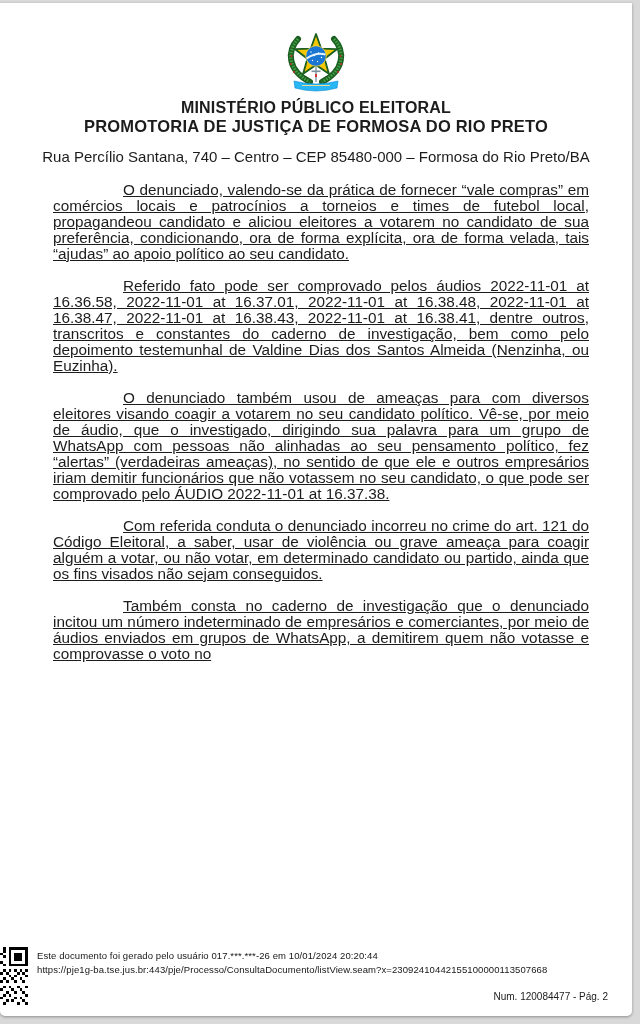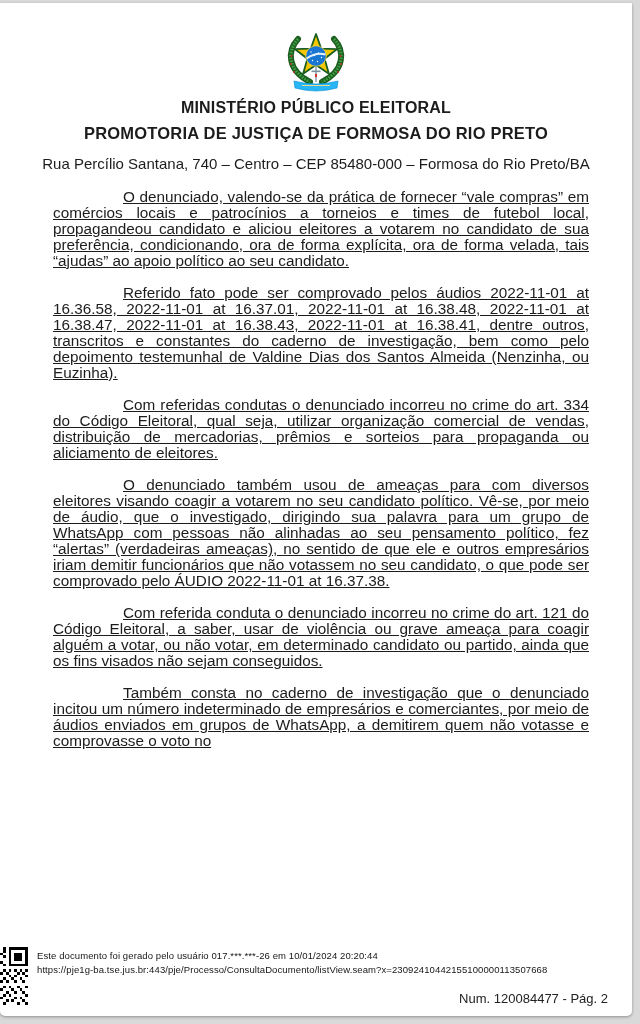--- a/index.html
+++ b/index.html
@@ -23,21 +23,20 @@
     overflow:hidden;
     color:#1c1c1c;
   }
   .doc-header { text-align:center; padding-top:27px; }
   .crest { display:block; margin:0 auto; }
   .org-name {
     margin-top:5px;
     font-size:16px; font-weight:bold; letter-spacing:.2px;
   }
   .office-name {
-    margin-top:7px;
     font-size:16.5px; font-weight:bold; letter-spacing:.2px;
   }
   .address {
     margin-top:12px;
     font-size:15px;
   }
   .doc-body {
     margin:17px 27px 0 37px;
     text-align:justify;
   }
@@ -53,21 +52,21 @@
     width:58px; height:58px;
   }
   .footer-meta {
     position:absolute; left:37px; top:946px;
     font-size:9.5px; line-height:14px; color:#161616;
     letter-spacing:.1px;
     white-space:nowrap;
   }
   .page-num {
     position:absolute; right:24px; top:988px;
-    font-size:13px; color:#222;
+    font-size:10px; color:#222;
   }
 </style>
 </head>
 <body>
 
 <div class="viewer">
   <div class="page">
 
     <header class="doc-header">
       <svg class="crest" width="64" height="64" viewBox="0 0 64 64" aria-hidden="true">
@@ -102,21 +101,20 @@
         <circle cx="33.5" cy="31.5" r="0.7" fill="#fff"></circle>
       </svg>
       <div class="org-name">MINISTÉRIO PÚBLICO ELEITORAL</div>
       <div class="office-name">PROMOTORIA DE JUSTIÇA DE FORMOSA DO RIO PRETO</div>
       <div class="address">Rua Percílio Santana, 740 – Centro – CEP 85480-000 – Formosa do Rio Preto/BA</div>
     </header>
 
     <main class="doc-body">
       <p>O denunciado, valendo-se da prática de fornecer “vale compras” em comércios locais e patrocínios a torneios e times de futebol local, propagandeou candidato e aliciou eleitores a votarem no candidato de sua preferência, condicionando, ora de forma explícita, ora de forma velada, tais “ajudas” ao apoio político ao seu candidato.</p>
       <p>Referido fato pode ser comprovado pelos áudios 2022-11-01 at 16.36.58, 2022-11-01 at 16.37.01, 2022-11-01 at 16.38.48, 2022-11-01 at 16.38.47, 2022-11-01 at 16.38.43, 2022-11-01 at 16.38.41, dentre outros, transcritos e constantes do caderno de investigação, bem como pelo depoimento testemunhal de Valdine Dias dos Santos Almeida (Nenzinha, ou Euzinha).</p>
-      <p>Com referidas condutas o denunciado incorreu no crime do art. 334 do Código Eleitoral, qual seja, utilizar organização comercial de vendas, distribuição de mercadorias, prêmios e sorteios para propaganda ou aliciamento de eleitores.</p>
       <p>O denunciado também usou de ameaças para com diversos eleitores visando coagir a votarem no seu candidato político. Vê-se, por meio de áudio, que o investigado, dirigindo sua palavra para um grupo de WhatsApp com pessoas não alinhadas ao seu pensamento político, fez “alertas” (verdadeiras ameaças), no sentido de que ele e outros empresários iriam demitir funcionários que não votassem no seu candidato, o que pode ser comprovado pelo ÁUDIO 2022-11-01 at 16.37.38.</p>
       <p>Com referida conduta o denunciado incorreu no crime do art. 121 do Código Eleitoral, a saber, usar de violência ou grave ameaça para coagir alguém a votar, ou não votar, em determinado candidato ou partido, ainda que os fins visados não sejam conseguidos.</p>
       <p>Também consta no caderno de investigação que o denunciado incitou um número indeterminado de empresários e comerciantes, por meio de áudios enviados em grupos de WhatsApp, a demitirem quem não votasse e comprovasse o voto no</p>
     </main>
 
     <svg class="qr" viewBox="0 0 21 21" shape-rendering="crispEdges" aria-hidden="true">
 
       <rect x="0" y="0" width="7" height="7" fill="#000"></rect>
       <rect x="1" y="1" width="5" height="5" fill="#fff"></rect>
       <rect x="2" y="2" width="3" height="3" fill="#000"></rect>

